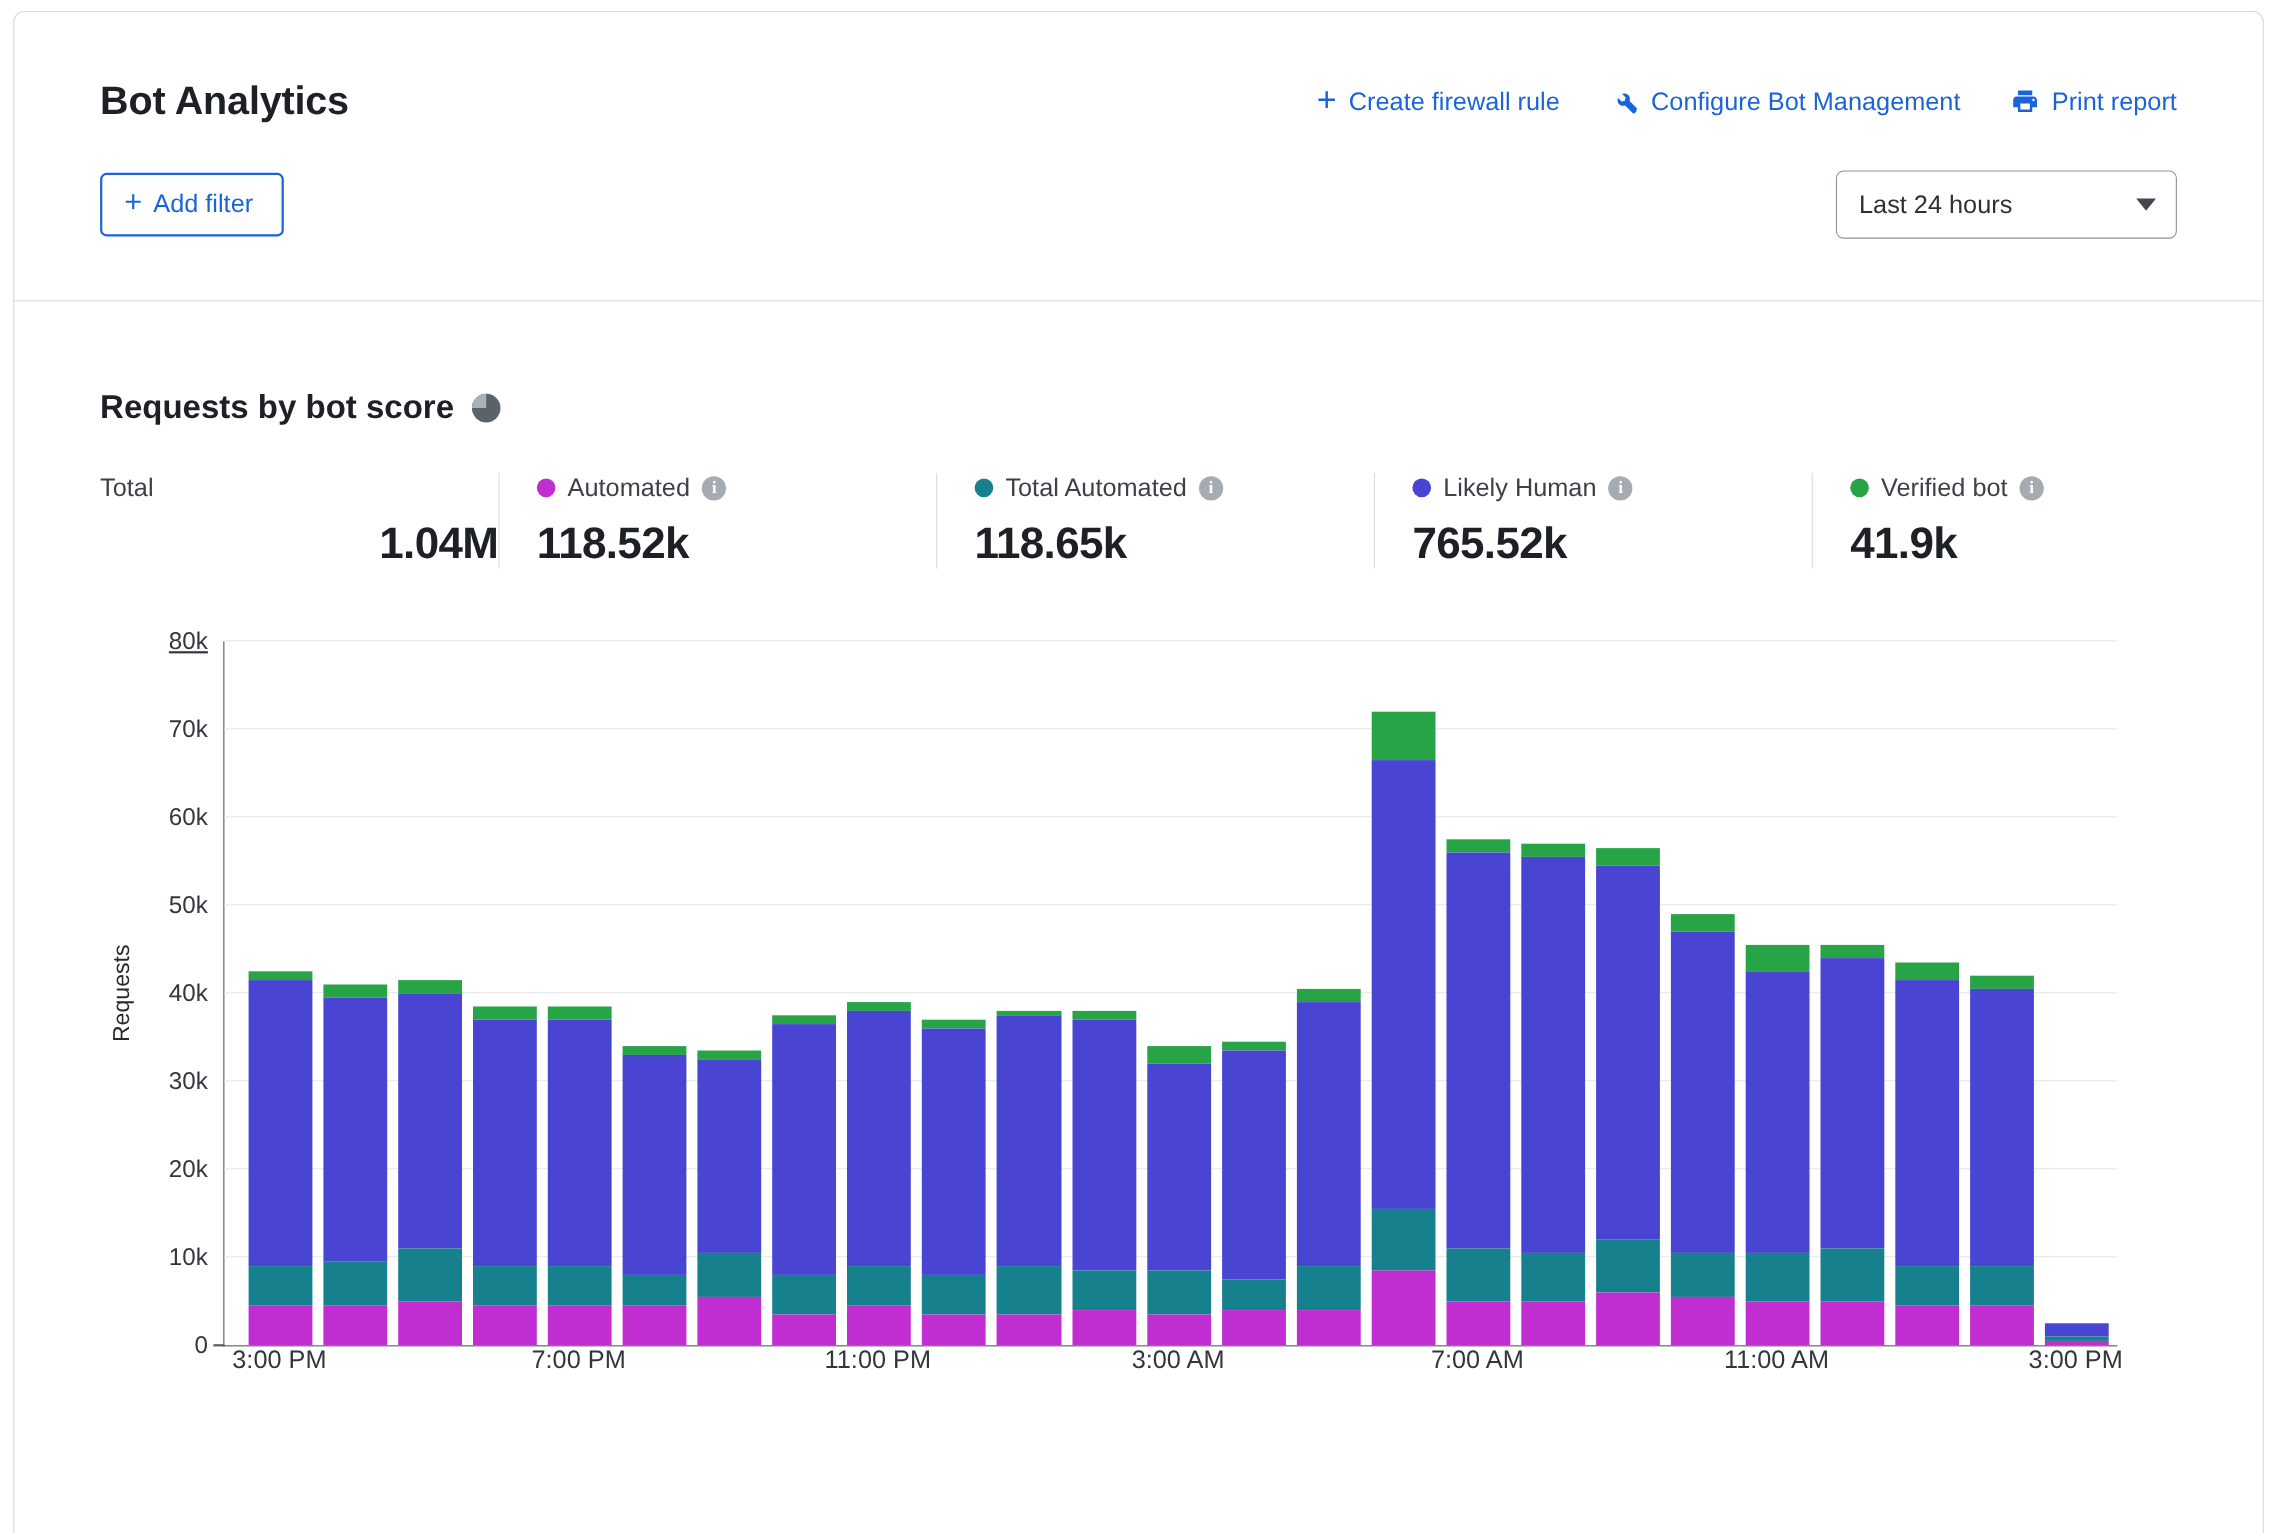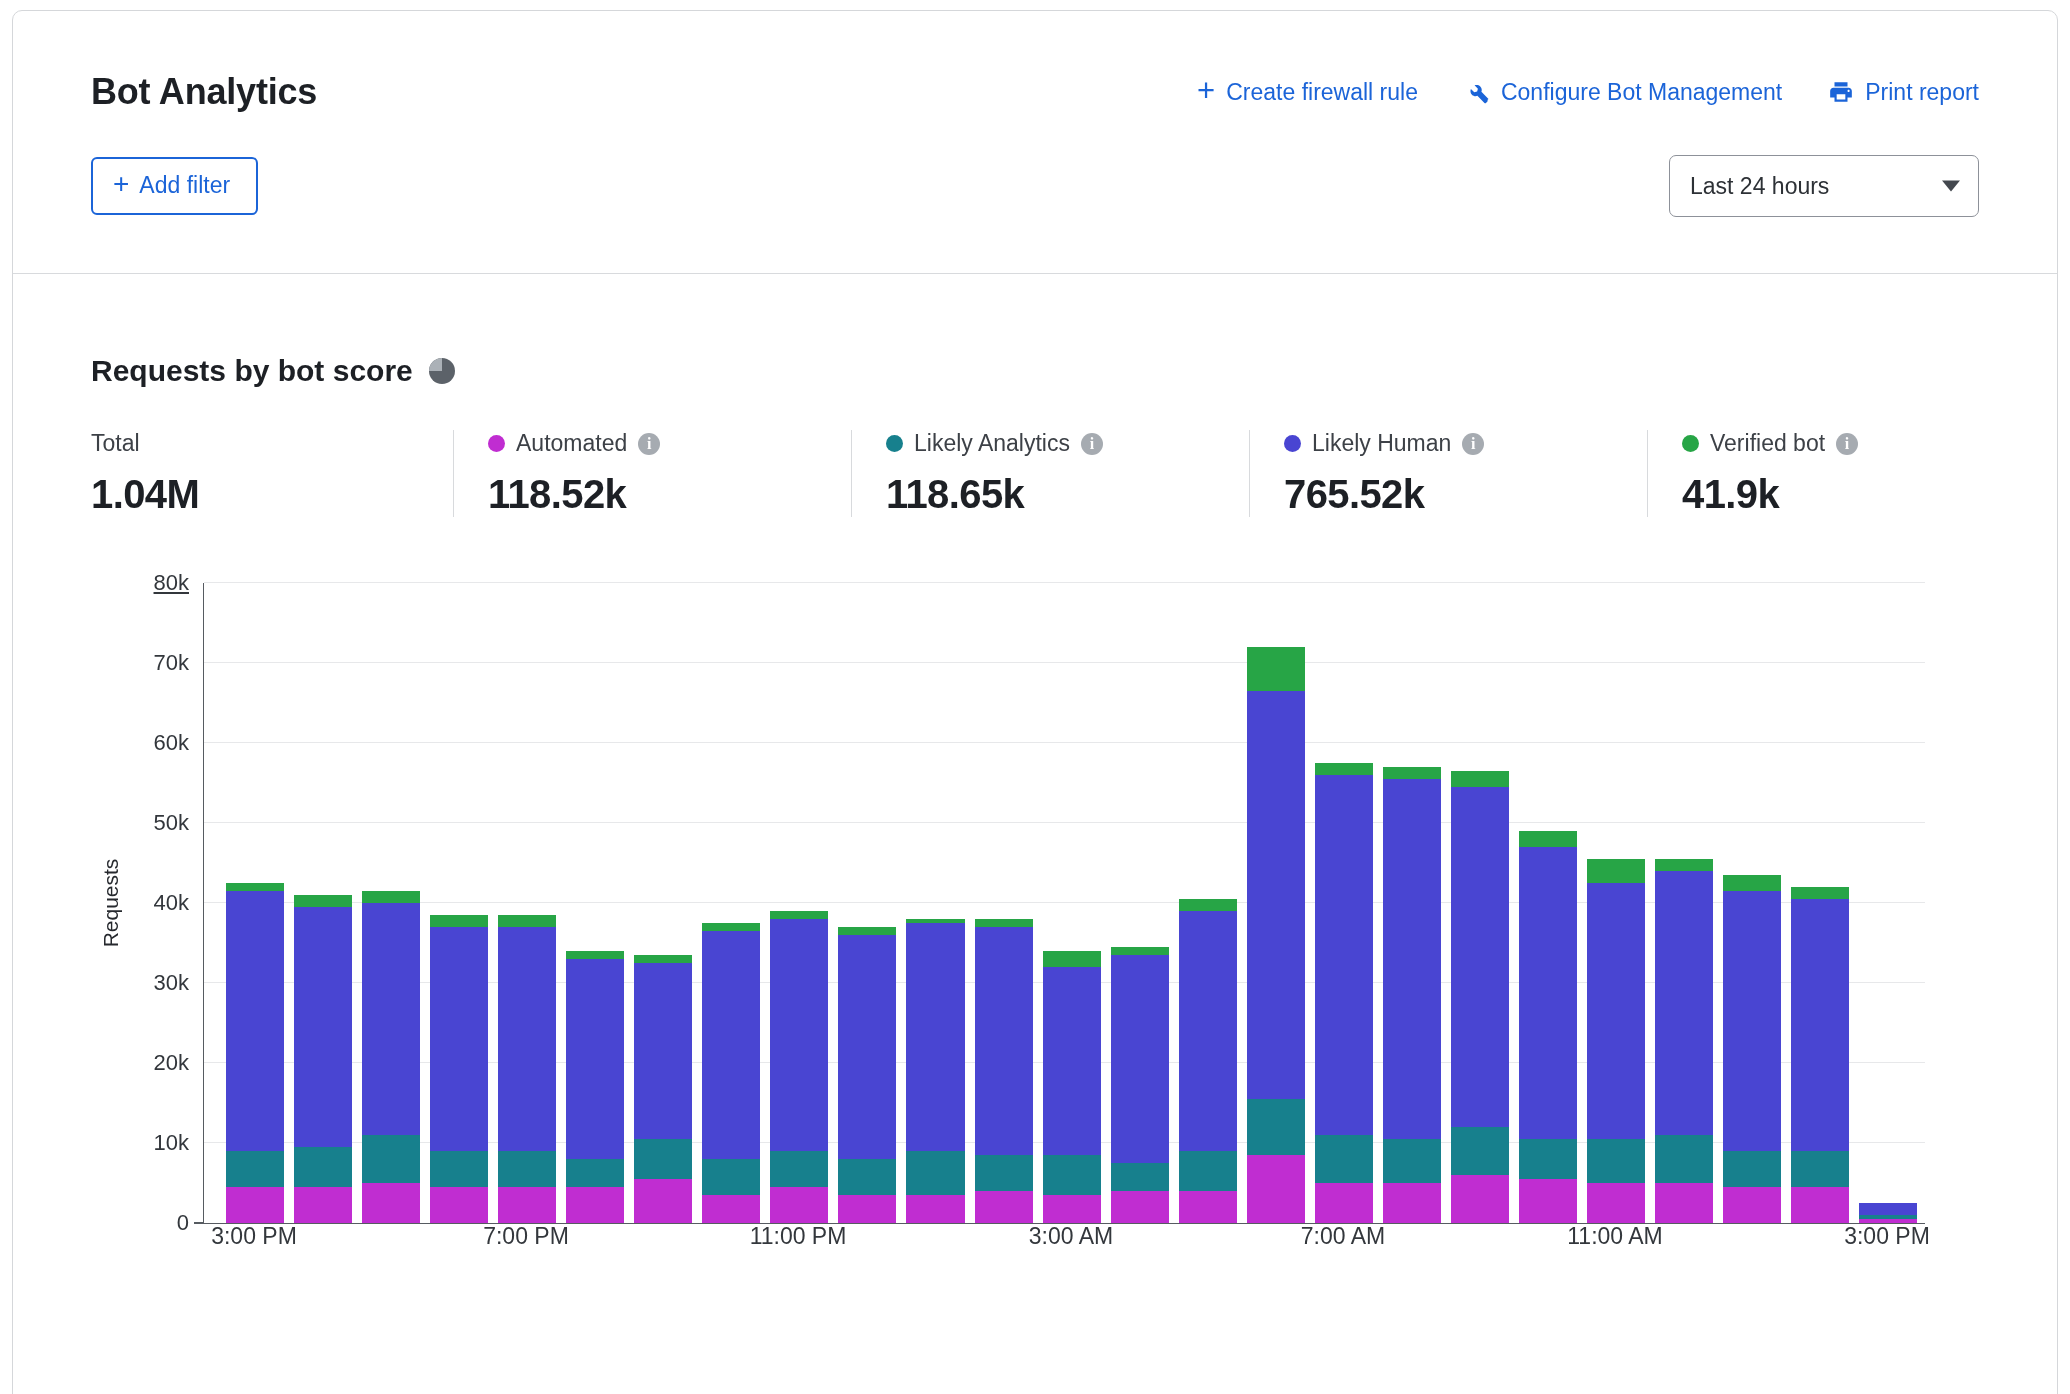--- a/index.html
+++ b/index.html
@@ -36,21 +36,21 @@
   .caret{position:absolute;right:18px;top:50%;transform:translateY(-50%);
     width:0;height:0;border-left:9px solid transparent;border-right:9px solid transparent;
     border-top:11px solid #43484e;}
   
   .content{padding:0 78px;}
   .section-head{display:flex;align-items:center;gap:15px;padding-top:80px;}
   .section-title{font-size:30px;font-weight:700;margin:0;color:#1d2025;}
   
   .stats{display:flex;margin-top:42px;}
   .stat{width:398px;box-sizing:border-box;}
-  .stat:first-child{width:362px;}
+  .stat:first-child{width:362px;text-align:right;}
   .stat:last-child{flex:1;}
   .stat + .stat{border-left:1px solid #d8dadd;padding-left:34px;}
   .stat-head{display:flex;align-items:center;gap:11px;min-height:26px;}
   .stat-label{font-size:23px;color:#3d4147;}
   .dot{width:17px;height:17px;border-radius:50%;flex:0 0 auto;}
   .info{
     width:22px;height:22px;border-radius:50%;background:#a6abb1;color:#fff;flex:0 0 auto;
     display:flex;align-items:center;justify-content:center;cursor:pointer;
     font-family:"Liberation Serif", serif;font-size:16px;font-weight:700;
   }
@@ -142,21 +142,21 @@
         <div class="stat-head">
           <span class="dot" style="background: rgb(192, 45, 209);"></span>
           <span class="stat-label">Automated</span>
           <span class="info">i</span>
         </div>
         <div class="stat-value">118.52k</div>
       </div>
       <div class="stat">
         <div class="stat-head">
           <span class="dot" style="background: rgb(23, 128, 141);"></span>
-          <span class="stat-label">Likely Analytics</span>
+          <span class="stat-label">Total Automated</span>
           <span class="info">i</span>
         </div>
         <div class="stat-value">118.65k</div>
       </div>
       <div class="stat">
         <div class="stat-head">
           <span class="dot" style="background: rgb(73, 69, 210);"></span>
           <span class="stat-label">Likely Human</span>
           <span class="info">i</span>
         </div>

